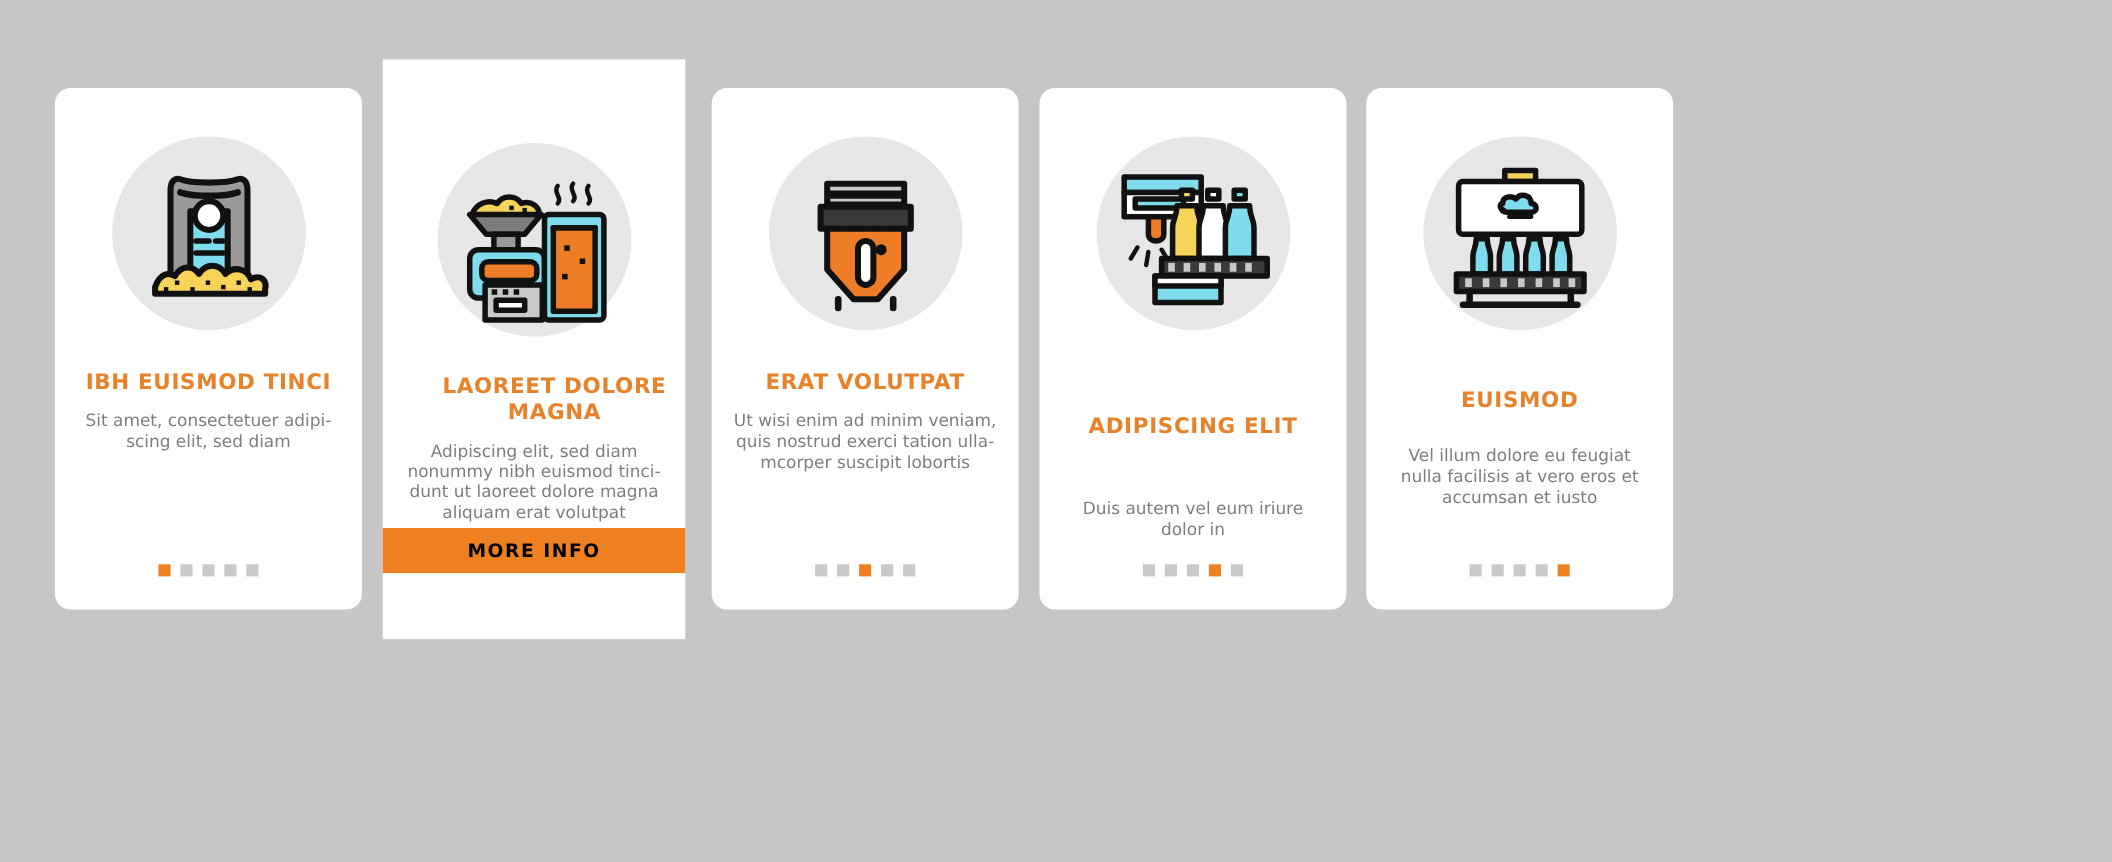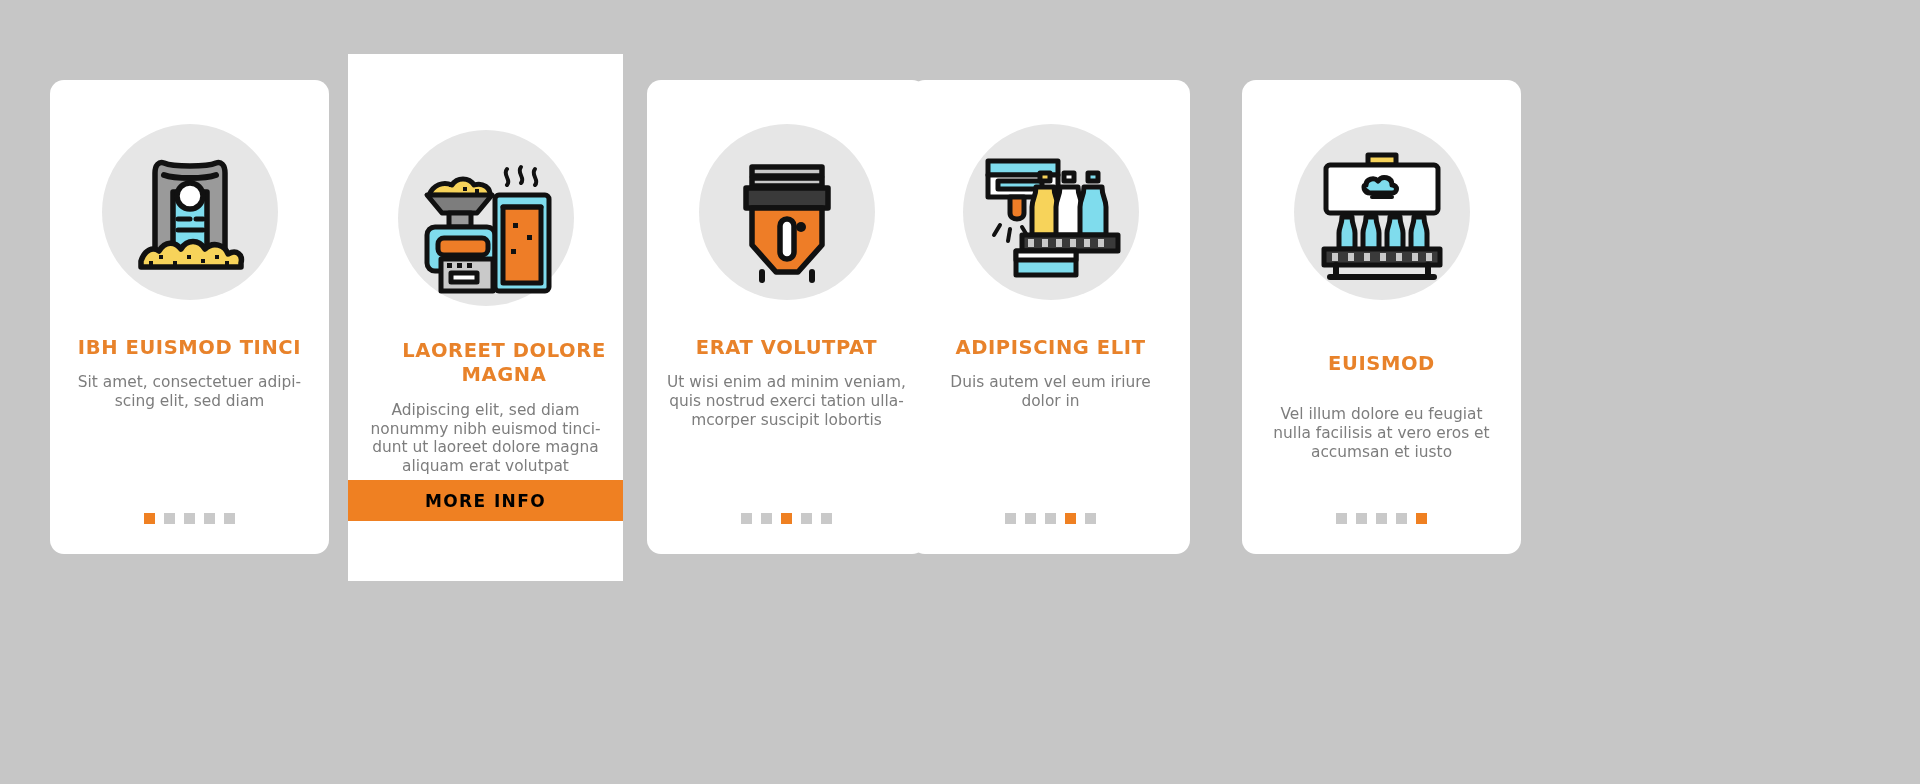--- a/index.html
+++ b/index.html
@@ -23,21 +23,21 @@
     background: #ffffff;
     box-sizing: border-box;
     display: flex;
     flex-direction: column;
     align-items: center;
   }
   
   .card.std { top: 80px; width: 279px; height: 474px; border-radius: 14px; }
   .card.c1 { left: 50px; }
   .card.c3 { left: 647px; }
-  .card.c4 { left: 911px; }
+  .card.c4 { left: 945px; gap: 40px; }
   .card.c5 { left: 1242px; gap: 16px; }
   
   .card.feat {
     top: 54px;
     left: 348px;
     width: 275px;
     height: 527px;
   }
 
   .icon-wrap {

